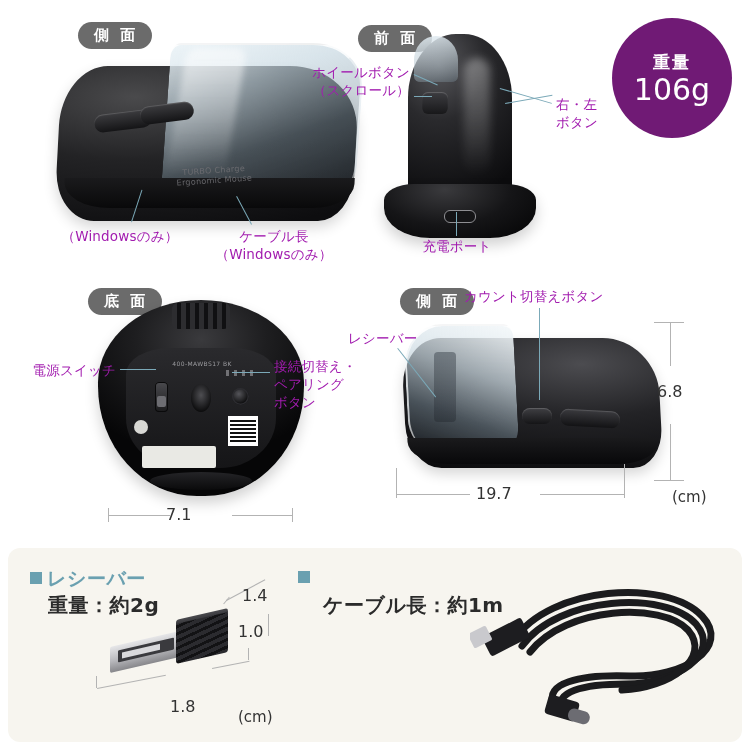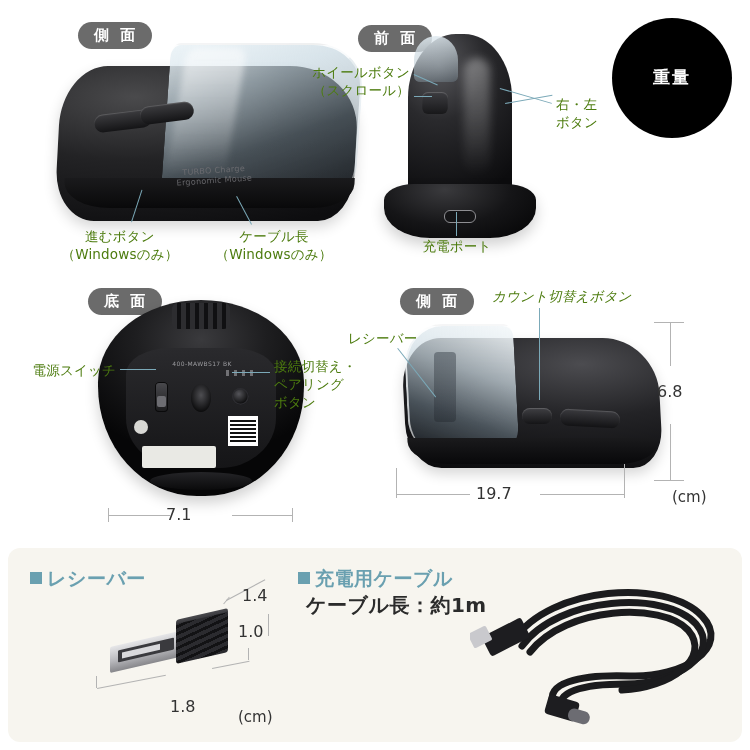--- a/index.html
+++ b/index.html
@@ -16,33 +16,33 @@
   
   .pill{
     background:#6b6b6b;color:#ffffff;border-radius:14px;
     font-size:15px;font-weight:700;letter-spacing:3px;
     padding:4px 14px 5px 16px;line-height:1.2;
     display:inline-block;white-space:nowrap;
   }
 
   
   .cl{
-    color:#4d7c0f;font-size:13.5px;line-height:1.32;
+    color:#a21caf;font-size:13.5px;line-height:1.32;
     white-space:nowrap;font-weight:500;letter-spacing:.2px;
   }
   .cl.c{text-align:center;}
   .cl.r{text-align:right;}
 
   
   .lead{background:#7ba9b8;position:absolute;transform-origin:0 0;height:1px;}
 
   
   .weight{
     width:120px;height:120px;border-radius:50%;
-    background:#000000;color:#ffffff;
+    background:#701a75;color:#ffffff;
     display:flex;flex-direction:column;align-items:center;justify-content:center;
   }
   .weight .w1{font-size:17px;letter-spacing:2px;font-weight:700;margin-bottom:1px;}
   .weight .w2{font-size:30px;font-weight:400;letter-spacing:0px;line-height:1;}
 
   
   .dimline{position:absolute;background:#b3b3b3;}
   .dimtxt{position:absolute;color:#333333;font-size:16px;white-space:nowrap;}
   .unit{position:absolute;color:#333333;font-size:15px;}
 
@@ -285,21 +285,20 @@
     <div class="brand">
       <div>TURBO Charge</div>
       <div>Ergonomic Mouse</div>
     </div>
   </div>
 
   <div class="lead" style="left:131px;top:222px;width:34px;transform:rotate(-72deg);"></div>
   <div class="lead" style="left:237px;top:196px;width:32px;transform:rotate(62deg);"></div>
 
   <div class="cl c abs" style="left:40px;top:228px;width:160px;">
-    <div>進むボタン</div>
     <div>（Windowsのみ）</div>
   </div>
 
   <div class="cl c abs" style="left:190px;top:228px;width:168px;">
     <div>ケーブル長</div>
     <div>（Windowsのみ）</div>
   </div>
 
   <div class="abs" style="left:358px;top:7px;margin-top:18px;">
     <span class="pill">前 面</span>
@@ -328,20 +327,21 @@
   <div class="lead" style="left:505px;top:103px;width:48px;transform:rotate(-10deg);"></div>
   <div class="lead" style="left:500px;top:88px;width:54px;transform:rotate(16deg);"></div>
 
   <div class="lead" style="left:457px;top:212px;width:24px;transform:rotate(90deg);"></div>
   <div class="cl c abs" style="left:397px;top:238px;width:120px;">
     <div>充電ポート</div>
   </div>
 
   <div class="abs weight" style="left:612px;top:18px;">
     <div class="w1">重量</div>
+    <div class="w2">106g</div>
   </div>
 
   <div class="abs" style="left:88px;top:288px;">
     <span class="pill">底 面</span>
   </div>
 
   <div class="art" id="m3">
     <div class="shell"></div>
     <div class="vent"></div>
     <div class="plate"></div>
@@ -380,21 +380,21 @@
 
   <div class="art" id="m4">
     <div class="body"></div>
     <div class="clear"></div>
     <div class="rcv"></div>
     <div class="cnt"></div>
     <div class="thumb"></div>
     <div class="base"></div>
   </div>
 
-  <div class="cl abs" style="left:492px;top:288px;width:190px;font-style:italic;">
+  <div class="cl abs" style="left:464px;top:288px;width:190px;">
     <div>カウント切替えボタン</div>
   </div>
   <div class="lead" style="left:540px;top:308px;width:92px;transform:rotate(90deg);"></div>
 
   <div class="cl abs" style="left:348px;top:330px;width:96px;">
     <div>レシーバー</div>
   </div>
   <div class="lead" style="left:398px;top:348px;width:62px;transform:rotate(52deg);"></div>
 
   <div class="dimline" style="left:654px;top:322px;width:30px;height:1px;"></div>
@@ -409,20 +409,21 @@
   <div class="dimline" style="left:540px;top:494px;width:85px;height:1px;"></div>
   <div class="dimtxt" style="left:476px;top:484px;">19.7</div>
 
   <div class="unit" style="left:672px;top:488px;">(cm)</div>
 
   <div class="panel"></div>
 
   <div class="abs" style="left:30px;top:566px;">
     <span class="sec-title"><span class="sq"></span><span>レシーバー</span></span>
   </div>
+  <div class="abs sec-sub" style="left:48px;top:592px;">重量：約2g</div>
 
   <div class="art" id="rcv">
     <div class="usb"></div>
     <div class="usbin"></div>
     <div class="captop"></div>
     <div class="cap"></div>
   </div>
 
   <div class="dimline" style="left:226px;top:596px;width:1px;height:9px;transform:rotate(40deg);"></div>
   <div class="dimline" style="left:226px;top:600px;width:44px;height:1px;transform:rotate(-28deg);transform-origin:0 0;"></div>
@@ -432,23 +433,23 @@
   <div class="dimtxt" style="left:238px;top:622px;">1.0</div>
 
   <div class="dimline" style="left:96px;top:676px;width:1px;height:12px;"></div>
   <div class="dimline" style="left:248px;top:648px;width:1px;height:12px;"></div>
   <div class="dimline" style="left:97px;top:688px;width:70px;height:1px;transform:rotate(-11deg);transform-origin:0 0;"></div>
   <div class="dimline" style="left:212px;top:668px;width:38px;height:1px;transform:rotate(-11deg);transform-origin:0 0;"></div>
   <div class="dimtxt" style="left:170px;top:678px;margin-top:19px;">1.8</div>
   <div class="unit" style="left:238px;top:708px;">(cm)</div>
 
   <div class="abs" style="left:298px;top:566px;">
-    <span class="sec-title"><span class="sq"></span><span>充電用ケーブル</span></span>
-  </div>
-  <div class="abs sec-sub" style="left:306px;top:592px;">ケーブル長：約1m</div>
+    <span class="sec-title"><span class="sq"></span></span>
+  </div>
+  <div class="abs sec-sub" style="left:323px;top:592px;">ケーブル長：約1m</div>
 
   <svg class="art" id="cbl" viewBox="0 0 270 166">
     <g fill="none" stroke="#1b1b1d" stroke-width="7" stroke-linecap="round">
       <path d="M44 68 C 80 14, 196 6, 232 44 C 262 76, 212 106, 160 104 C 108 102, 74 112, 84 132"></path>
       <path d="M52 74 C 88 24, 196 18, 226 52 C 252 82, 206 112, 156 112 C 112 112, 84 120, 92 138"></path>
       <path d="M60 80 C 96 34, 192 30, 218 58 C 242 86, 200 116, 152 118"></path>
     </g>
     <g>
       <rect x="14" y="54" width="44" height="22" rx="3" fill="#1d1d20" transform="rotate(-27 36 65)"></rect>
       <rect x="0" y="57" width="20" height="16" rx="2" fill="#c9c9cd" transform="rotate(-27 10 65)"></rect>

